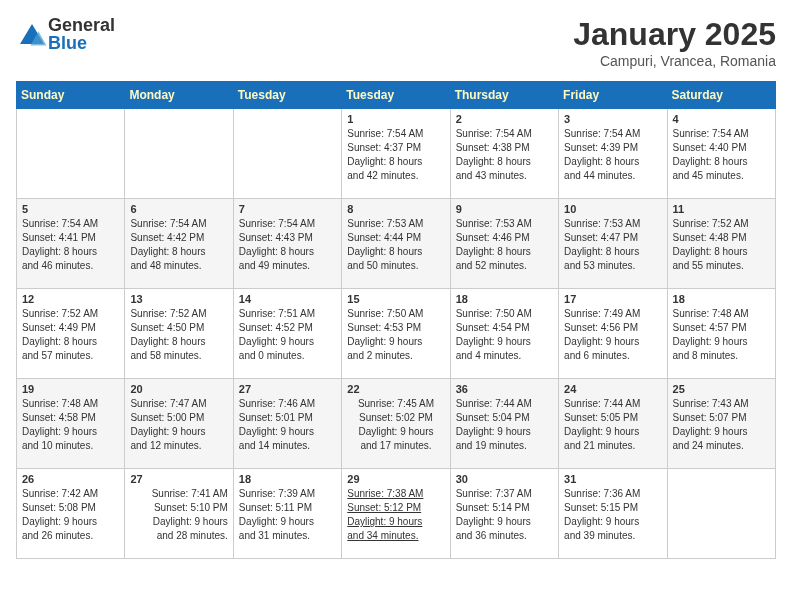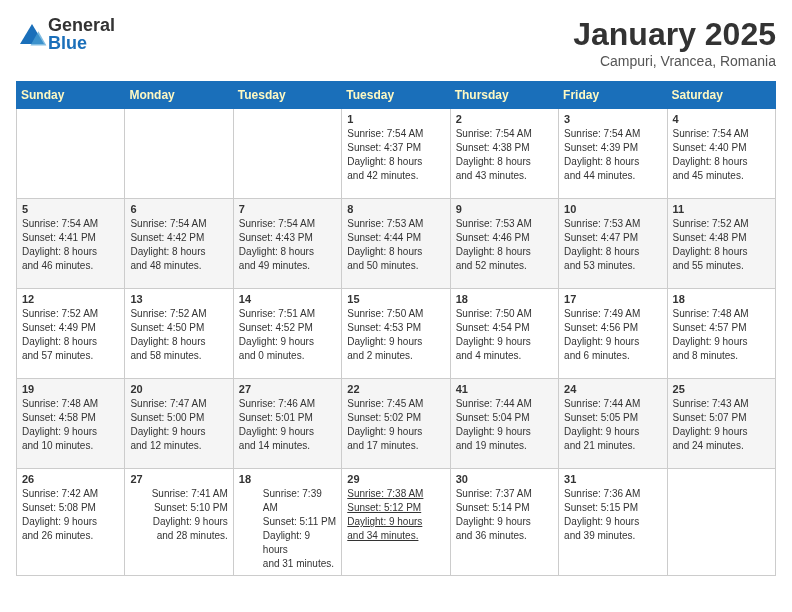--- a/index.html
+++ b/index.html
@@ -278,27 +278,27 @@
         </td>
         <td>
           <span class="day-number">27</span>
           <div class="day-info" style="white-space: pre-line;">Sunrise: 7:46 AM
 Sunset: 5:01 PM
 Daylight: 9 hours
 and 14 minutes.</div>
         </td>
         <td>
           <span class="day-number">22</span>
-          <div class="day-info" style="white-space: pre-line;">Sunrise: 7:45 AM
+          <div class="day-info" style="white-space: pre-line; text-align: center;">Sunrise: 7:45 AM
 Sunset: 5:02 PM
 Daylight: 9 hours
 and 17 minutes.</div>
         </td>
         <td>
-          <span class="day-number">41</span>
+          <span class="day-number">36</span>
           <div class="day-info" style="white-space: pre-line;">Sunrise: 7:44 AM
 Sunset: 5:04 PM
 Daylight: 9 hours
 and 19 minutes.</div>
         </td>
         <td>
           <span class="day-number">24</span>
           <div class="day-info" style="white-space: pre-line;">Sunrise: 7:44 AM
 Sunset: 5:05 PM
 Daylight: 9 hours
@@ -322,21 +322,21 @@
         </td>
         <td>
           <span class="day-number">27</span>
           <div class="day-info" style="white-space: pre-line; text-align: right;">Sunrise: 7:41 AM
 Sunset: 5:10 PM
 Daylight: 9 hours
 and 28 minutes.</div>
         </td>
         <td>
           <span class="day-number">18</span>
-          <div class="day-info" style="white-space: pre-line; margin-left: 24px;">Sunrise: 7:39 AM
+          <div class="day-info" style="white-space: pre-line;">Sunrise: 7:39 AM
 Sunset: 5:11 PM
 Daylight: 9 hours
 and 31 minutes.</div>
         </td>
         <td>
           <span class="day-number">29</span>
           <div class="day-info" style="white-space: pre-line; text-decoration: underline;">Sunrise: 7:38 AM
 Sunset: 5:12 PM
 Daylight: 9 hours
 and 34 minutes.</div>

